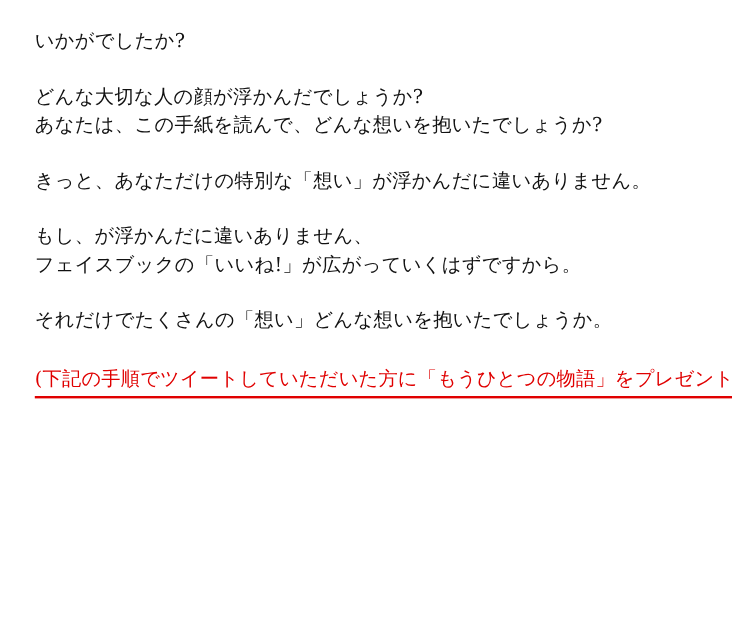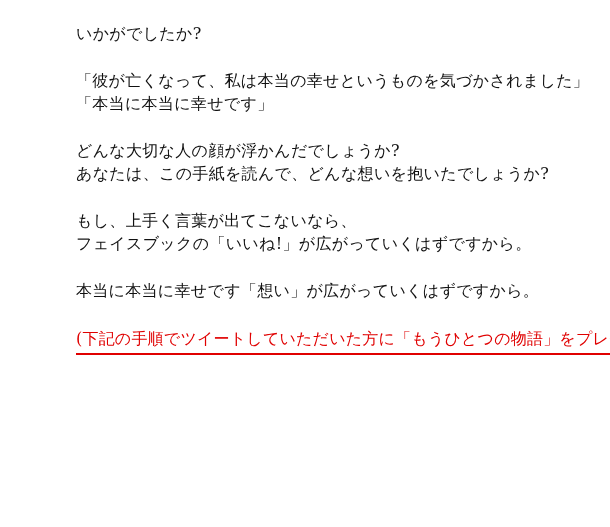--- a/index.html
+++ b/index.html
@@ -17,21 +17,20 @@
     height:527px;
     overflow:hidden;
     font-family:"DejaVu Serif","Liberation Serif",serif;
     color:var(--text);
   }
   .page{
     box-sizing:border-box;
     width:560px;
     height:527px;
     padding:22px 18px 0 29px;
-    margin-left:47px;
   }
   .para{
     margin:0 0 23px 0;
   }
   .line{
     font-size:16px;
     line-height:23.5px;
     letter-spacing:0.3px;
     white-space:nowrap;
   }
@@ -51,40 +50,39 @@
 </style>
 </head>
 <body>
 
 <div class="page">
 
   <div class="para">
     <div class="line">いかがでしたか?</div>
   </div>
 
-  <div class="para">
-    <div class="line">「彼が亡くなって、私は本当の幸せというものを気づかされました」</div>
-    <div class="line">「本当に本当に幸せです」</div>
-  </div>
 
   <div class="para">
     <div class="line">どんな大切な人の顔が浮かんだでしょうか?</div>
     <div class="line">あなたは、この手紙を読んで、どんな想いを抱いたでしょうか?</div>
   </div>
 
+  <div class="para">
+    <div class="line">きっと、あなただけの特別な「想い」が浮かんだに違いありません。</div>
+  </div>
 
   <div class="para">
   </div>
 
   <div class="para">
-    <div class="line">もし、上手く言葉が出てこないなら、</div>
+    <div class="line">もし、が浮かんだに違いありません、</div>
     <div class="line">フェイスブックの「いいね!」が広がっていくはずですから。</div>
   </div>
 
   <div class="para">
-    <div class="line">本当に本当に幸せです「想い」が広がっていくはずですから。</div>
+    <div class="line">それだけでたくさんの「想い」どんな想いを抱いたでしょうか。</div>
   </div>
 
   <div class="note">
     <span class="note-text">(下記の手順でツイートしていただいた方に「もうひとつの物語」をプレゼント!)</span>
   </div>
 
 </div>
 
 </body></html>

